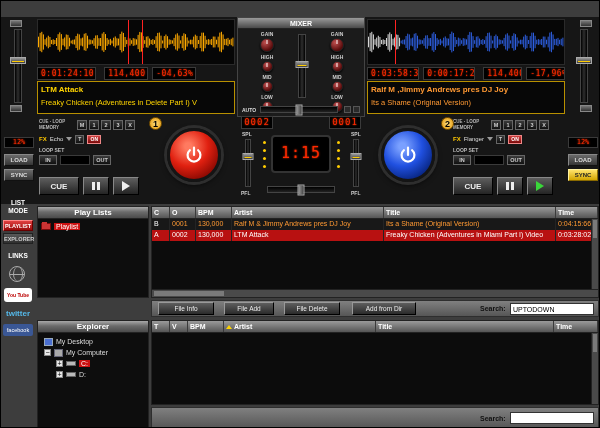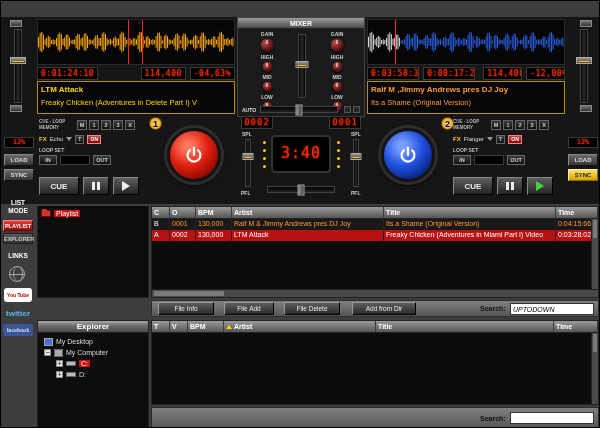--- a/index.html
+++ b/index.html
@@ -107,21 +107,21 @@
   .sorttri{width:0;height:0;border-left:3px solid transparent;border-right:3px solid transparent;border-bottom:4px solid #ffd400;}
   .vscroll{position:absolute;right:0;top:12px;bottom:8px;width:7px;background:#4a4a4a;border-left:1px solid #222;cursor:pointer;}
   .vscroll.full{bottom:0;}
   .vthumb{position:absolute;top:1px;left:1px;right:1px;height:18px;background:#7a7a7a;}
   .hscroll{height:8px;background:#4a4a4a;border-top:1px solid #222;position:relative;cursor:pointer;}
   .hthumb{position:absolute;left:2px;top:1px;bottom:1px;width:70px;background:#7a7a7a;}
   
   .graybar{position:absolute;background:linear-gradient(#808080,#565656);border:1px solid #2e2e2e;}
   .fbtn{position:absolute;height:13px;background:linear-gradient(#5e5e5e,#2a2a2a);border:1px solid #999;border-bottom-color:#000;border-right-color:#000;color:#eee;font-size:6.5px;text-align:center;line-height:11px;cursor:pointer;}
   .srchl{position:absolute;font-size:7px;font-weight:bold;color:#111;}
-  .srchi{position:absolute;height:12px;background:#fff;border:1px solid #333;font-size:7px;font-family:"Liberation Sans",sans-serif;padding:0 2px;color:#000;font-style:italic;}
+  .srchi{position:absolute;height:12px;background:#fff;border:1px solid #333;font-size:7px;font-family:"Liberation Sans",sans-serif;padding:0 2px;color:#000;}
   
   .tnode{display:flex;align-items:center;gap:3px;height:11px;cursor:pointer;}
   .tlabel{font-size:7px;color:#ddd;}
   .tlabel.sel{background:#c11;color:#fff;padding:0 2px;}
   .exp{width:7px;height:7px;background:#e8e8e8;border:1px solid #888;font-size:7px;line-height:5px;text-align:center;color:#000;flex:none;}
   .exp.plus::before{content:"+";} .exp.minus::before{content:"\2212";}
   .icon-desktop{width:9px;height:8px;background:#4a6fd0;border:1px solid #9ab;flex:none;}
   .icon-computer{width:9px;height:8px;background:#aaa;border:1px solid #667;flex:none;}
   .icon-drive{width:10px;height:5px;background:#bbb;border:1px solid #666;flex:none;}
 </style>
@@ -271,21 +271,21 @@
           <rect x="95.00" y="17.16" width="0.52" height="5.67" fill="#ffaa00"></rect>
           <rect x="95.83" y="17.05" width="0.52" height="5.91" fill="#ffaa00"></rect>
           <rect x="96.67" y="16.27" width="0.52" height="7.47" fill="#ffaa00"></rect>
           <rect x="97.50" y="17.98" width="0.52" height="4.05" fill="#ffaa00"></rect>
           <rect x="98.33" y="17.04" width="0.52" height="5.91" fill="#ffaa00"></rect>
           <rect x="99.17" y="16.04" width="0.52" height="7.91" fill="#ffaa00"></rect>
         </svg>
       <i class="mark" style="left:46%;"></i>
       <i class="mark" style="left:53%;"></i>
     </div>
-    <div class="timerow" style="left:36px;top:66px;width:198px;height:12px;">
+    <div class="timerow" style="left:36px;top:66px;width:159px;height:12px;">
       <span class="lcd">0:01:24:10</span>
       <span class="spacer"></span>
       <span class="lcd">114,400</span>
       <span class="lcd">-04,63%</span>
     </div>
     <div class="titlebox" style="left:36px;top:80px;width:198px;height:33px;">
       <div class="l1">LTM Attack</div>
       <div class="l2">Freaky Chicken (Adventures in Delete Part I) V</div>
     </div>
   </div>
@@ -414,21 +414,21 @@
           <rect x="98.33" y="17.04" width="0.52" height="5.91" fill="#2e5fe0"></rect>
           <rect x="99.17" y="16.04" width="0.52" height="7.91" fill="#2e5fe0"></rect>
         </svg>
       <i class="mark" style="left:14%;"></i>
     </div>
     <div class="timerow" style="left:366px;top:66px;width:198px;height:12px;">
       <span class="lcd">0:03:58:37</span>
       <span class="lcd">0:00:17:28</span>
       <span class="spacer"></span>
       <span class="lcd">114,400</span>
-      <span class="lcd">-12,00%</span>
+      <span class="lcd">-17,96%</span>
     </div>
     <div class="titlebox" style="left:366px;top:80px;width:198px;height:33px;">
       <div class="l1">Ralf M ,Jimmy Andrews pres DJ Joy</div>
       <div class="l2">Its a Shame (Original Version)</div>
     </div>
   </div>
 
   <div id="mixer" class="abs">
     <div class="mixhead">MIXER</div>
     <div class="kcol" style="left:14px;top:13px;">
@@ -485,21 +485,21 @@
   <div class="vtrack" style="left:244px;top:138px;width:6px;height:48px;">
       <span class="vhandle" style="top:28%;width:11px;"></span>
     </div>
   <div class="vtrack" style="left:352px;top:138px;width:6px;height:48px;">
       <span class="vhandle" style="top:28%;width:11px;"></span>
     </div>
   <span class="spl" style="left:240px;top:189px;">PFL</span>
   <span class="spl" style="left:350px;top:189px;">PFL</span>
   <span class="dots" style="left:262px;top:140px;"></span>
   <span class="dots" style="left:336px;top:140px;"></span>
-  <div class="bigdisplay lcd" style="left:270px;top:134px;width:60px;height:38px;">3:40</div>
+  <div class="bigdisplay lcd" style="left:270px;top:134px;width:60px;height:38px;">1:15</div>
   <div class="htrack" style="left:266px;top:185px;width:68px;height:7px;">
       <span class="hhandle" style="left:50%;"></span>
     </div>
 
   <div class="cueloop" style="left:38px;top:117px;width:112px;height:13px;">
     <span class="cll">CUE · LOOP MEMORY</span>
     <button class="mbtn">M</button>
     <button class="mbtn">1</button>
     <button class="mbtn">2</button>
     <button class="mbtn">3</button>
@@ -573,20 +573,21 @@
     <button class="sidebtn red" style="left:2px;top:26px;">PLAYLIST</button>
     <button class="sidebtn gray" style="left:2px;top:39px;">EXPLORER</button>
     <div class="linksl" style="top:58px;">LINKS</div>
     <div class="globe" style="left:8px;top:72px;"></div>
     <div class="yt" style="left:3px;top:94px;">You Tube</div>
     <div class="tw" style="left:1px;top:115px;">twitter</div>
     <div class="fb" style="left:2px;top:130px;">facebook</div>
   </div>
 
   <div class="abs" style="left:36px;top:205px;width:112px;height:92px;display:flex;flex-direction:column;">
+    <div class="panelhead">Play Lists</div>
     <div class="panelbody" style="flex:1;">
       <div class="plitem">
         <span class="folder"></span>
         <span class="pllabel">Playlist</span>
       </div>
     </div>
   </div>
 
   <div class="table" style="left:150px;top:205px;width:448px;height:92px;">
     <div class="thead">

